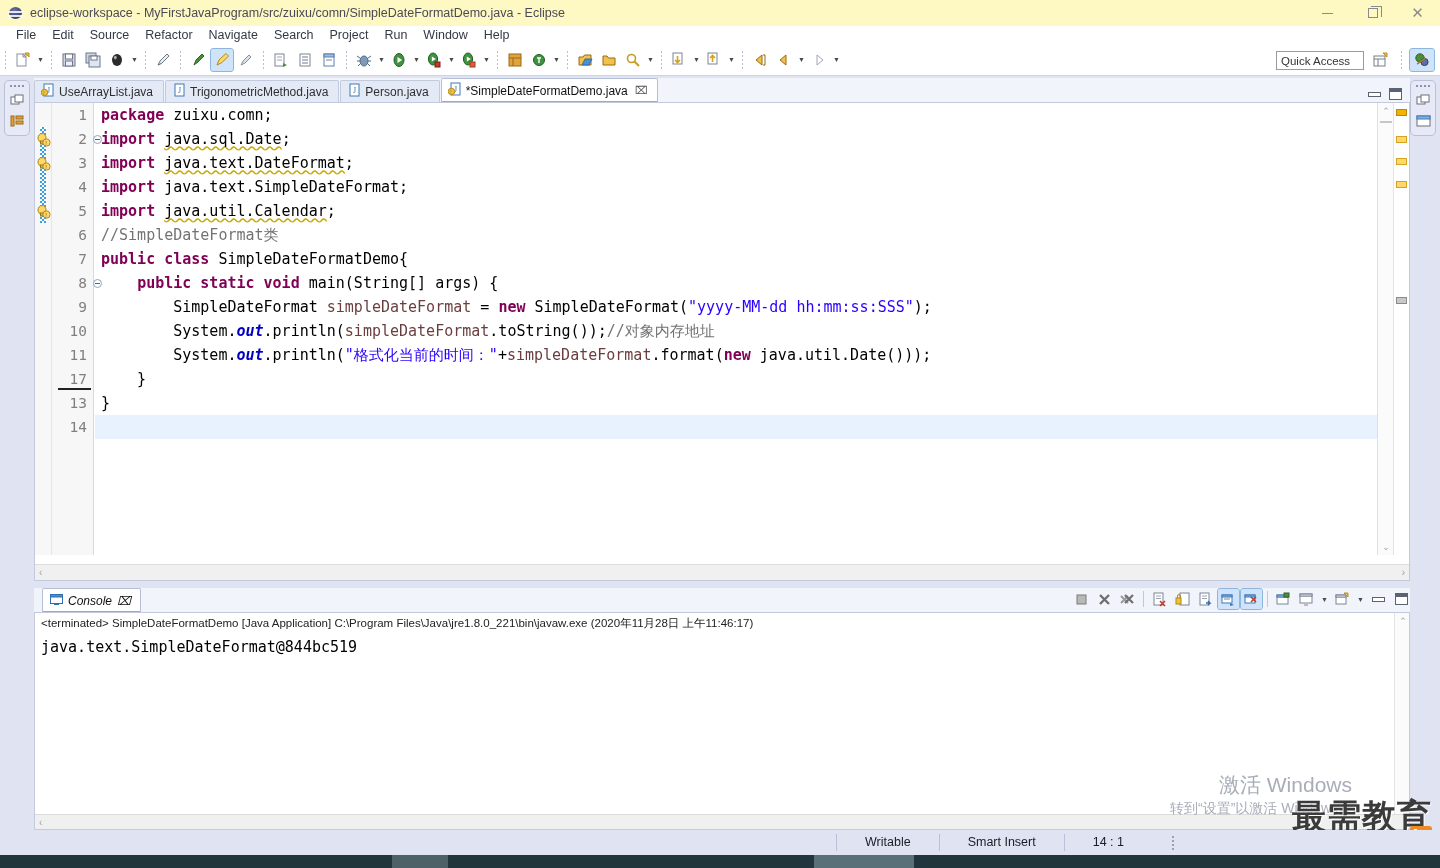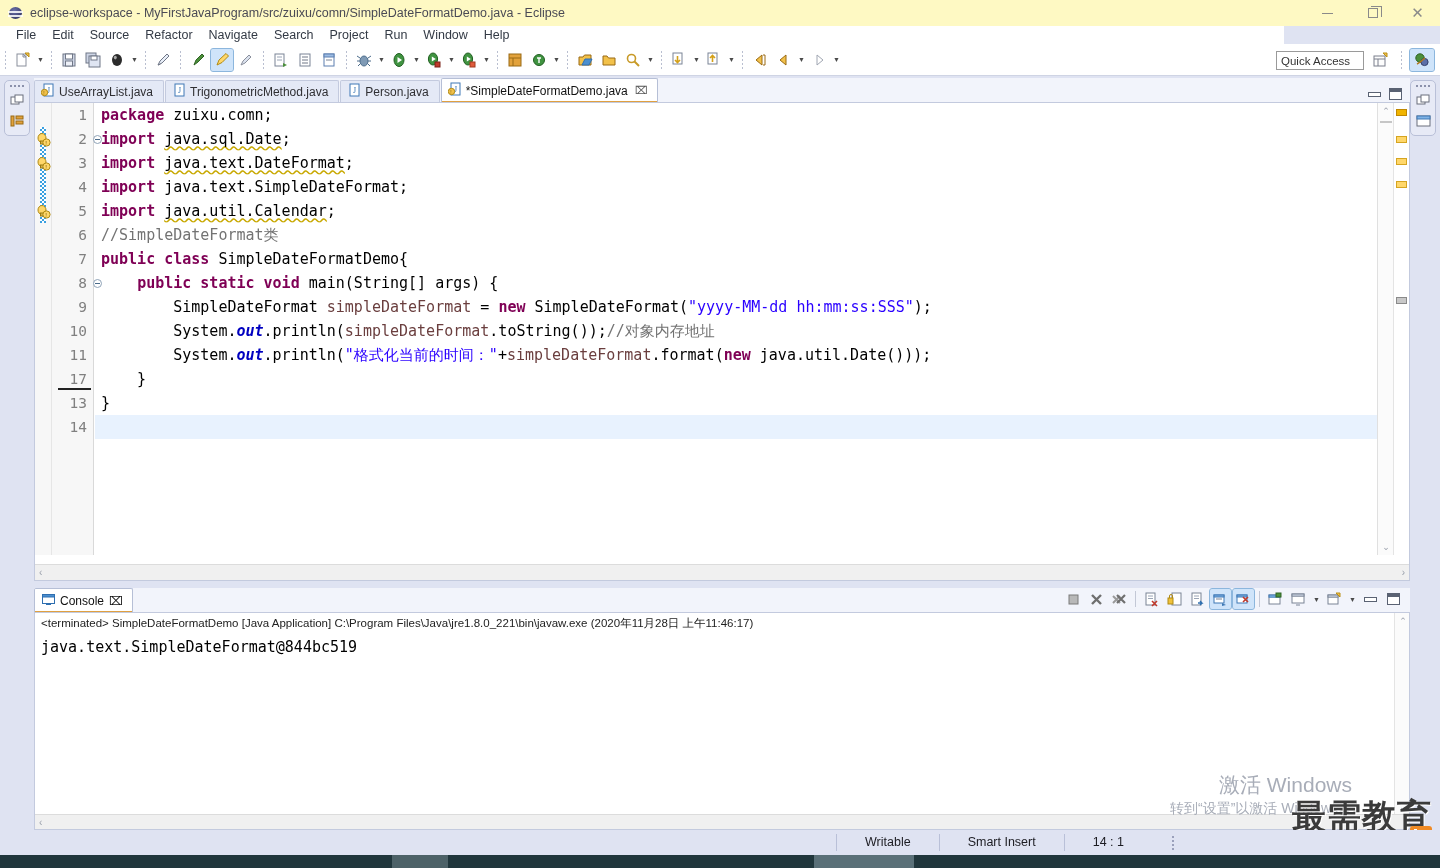--- a/index.html
+++ b/index.html
@@ -46,21 +46,21 @@
     width:45px; height:26px; display:flex; align-items:center; justify-content:center;
     color:#8a8a8a; font-size:13px;
   }
   .glyph-min { display:block; width:11px; height:1px; background:#8a8a8a; }
   .glyph-max { display:block; width:10px; height:10px; border:1px solid #8a8a8a; position:relative;}
   .glyph-max:after{content:""; position:absolute; left:2px; top:-3px; width:10px; height:10px; border:1px solid #8a8a8a; border-bottom:none; border-left:none;}
   .glyph-close { font-size:15px; line-height:1; font-family:"DejaVu Sans", sans-serif; }
 
   
   .menubar {
-    position:absolute; left:0; top:26px; width:1284px; height:18px;
+    position:absolute; left:0; top:26px; width:1440px; height:18px;
     background:#ffffff; display:flex; align-items:center; padding-left:8px;
   }
   .menu-item {
     font-size:12.5px; color:#333a45; padding:1px 8px; white-space:nowrap;
   }
 
   
   .toolbar {
     position:absolute; left:0; top:44px; width:1440px; height:32px;
     background:#ffffff; display:flex; align-items:center;
@@ -194,21 +194,21 @@
     background:#f0f0f0; border-top:1px solid #dcdcdc;
     display:flex; align-items:center; justify-content:space-between; padding:0 4px;
     color:#9aa0ac; font-size:10px;
   }
 
   
   .console-area {
     position:absolute; left:34px; top:588px; width:1376px; height:242px;
     background:#f2f4fb;
   }
-  .console-tabrow { position:absolute; left:0; top:0; height:24px; width:100%; display:flex; align-items:flex-end;}
+  .console-tabrow { position:absolute; left:8px; top:0; height:24px; width:100%; display:flex; align-items:flex-end;font-style:italic;}
   .console-tab {
     height:24px; display:flex; align-items:center; gap:5px; padding:0 9px 0 7px;
     font-size:12px; color:#111; background:#ffffff;
     border:1px solid #b6bfd6; border-bottom:none; border-radius:2px 2px 0 0;
     box-shadow:0 -1px 0 #e0a040 inset;
   }
   .console-tools {
     margin-left:auto; display:flex; align-items:center; gap:2px; padding-right:6px; padding-bottom:2px;
   }
   .ctool { width:21px; height:20px; display:flex; align-items:center; justify-content:center; border-radius:2px;}

